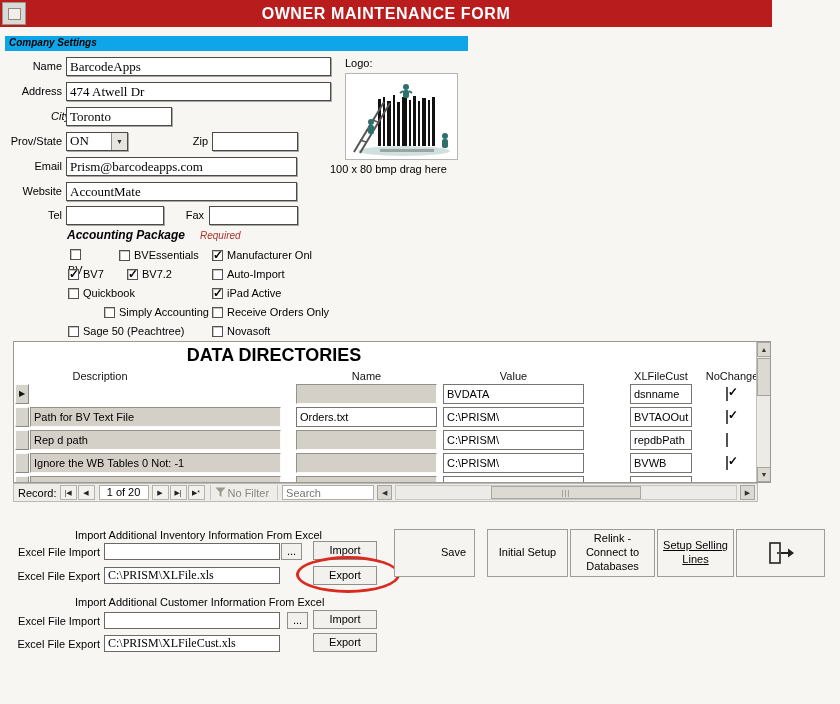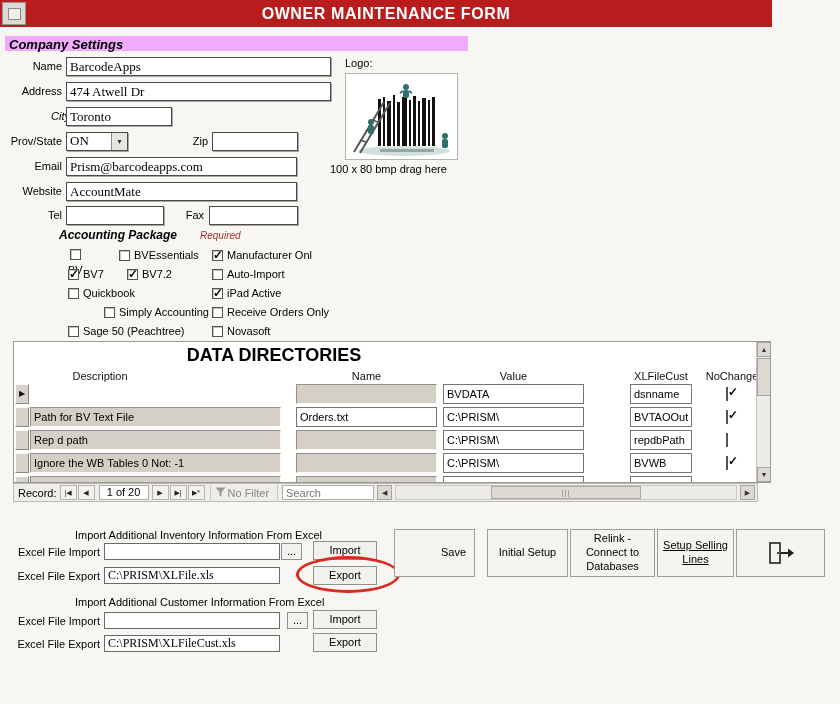--- a/index.html
+++ b/index.html
@@ -6,21 +6,21 @@
   html,body { background:#ffffff; }
   .screen { position:relative; width:840px; height:704px; background:#F7F6F3;
             font-family:"Liberation Sans", sans-serif; font-size:11px; color:#000; overflow:hidden; }
 
   
   .titlebar { position:absolute; left:0; top:0; width:772px; height:27px; background:#b91c1c; }
   .title-text { text-align:center; line-height:27px; color:#fff; font-weight:bold; font-size:16px; letter-spacing:.6px; }
   .corner-box { position:absolute; left:2px; top:2px; width:24px; height:23px; background:#DBD9D3; border:1px solid #97958e; }
   .corner-box::after { content:""; position:absolute; left:5px; top:5px; width:11px; height:10px; border:1px solid #8c8a83; background:#efeee9; }
 
-  .sectionbar { position:absolute; background:#f0abfc; font-weight:bold; font-style:italic; font-size:13px; padding:1px 4px; }
+  .sectionbar { position:absolute; background:#0ea5e9; font-weight:bold; font-style:italic; font-size:10px; padding:1px 4px; }
 
   .flabel { position:absolute; text-align:right; font-size:11px; }
   .tinput { position:absolute; height:19px; border:1px solid #4a4a46; background:#fff;
             box-shadow:1px 1px 0 rgba(70,70,70,.45); font-family:"Liberation Serif", serif;
             font-size:13px; padding:0 3px; color:#000; }
   .combo { position:absolute; height:19px; border:1px solid #4a4a46; background:#fff;
            box-shadow:1px 1px 0 rgba(70,70,70,.45); display:flex; }
   .combo-val { flex:1; font-family:"Liberation Serif", serif; font-size:13px; padding:0 3px; line-height:16px; }
   .combo-btn { width:16px; background:#E7E5E0; border-left:1px solid #8a8a86; font-size:7px;
                display:flex; align-items:center; justify-content:center; color:#333; cursor:default; }
@@ -148,21 +148,21 @@
       <circle cx="60" cy="13" r="3" fill="#2F6F6C"></circle>
       <rect x="57" y="16" width="6" height="8" rx="2" fill="#2F6F6C"></rect>
       <line x1="54" y1="19" x2="57" y2="17" stroke="#2F6F6C" stroke-width="2"></line>
       <line x1="66" y1="19" x2="63" y2="17" stroke="#2F6F6C" stroke-width="2"></line>
       <circle cx="99" cy="62" r="3" fill="#2F6F6C"></circle>
       <rect x="96" y="65" width="6" height="9" rx="2" fill="#2F6F6C"></rect>
     </svg>
   </div>
   <div class="flabel" style="left:330px; top:163px; width:150px; text-align:left;">100 x 80 bmp drag here</div>
 
-  <div style="position:absolute; left:59px; top:228px; font-weight:bold; font-style:italic; font-size:12px;">Accounting Package</div>
+  <div style="position:absolute; left:67px; top:228px; font-weight:bold; font-style:italic; font-size:12px;">Accounting Package</div>
   <div style="position:absolute; left:200px; top:230px; font-size:10px; font-style:italic; color:#B03028;">Required</div>
 
   <div class="cb" style="left:68px; top:249px;flex-direction:column;">
     <span class="box"></span>
       <span>BV</span>
     </div>
   <div class="cb" style="left:119px; top:249px;">
     <span class="box"></span>
       <span>BVEssentials</span>
     </div>

